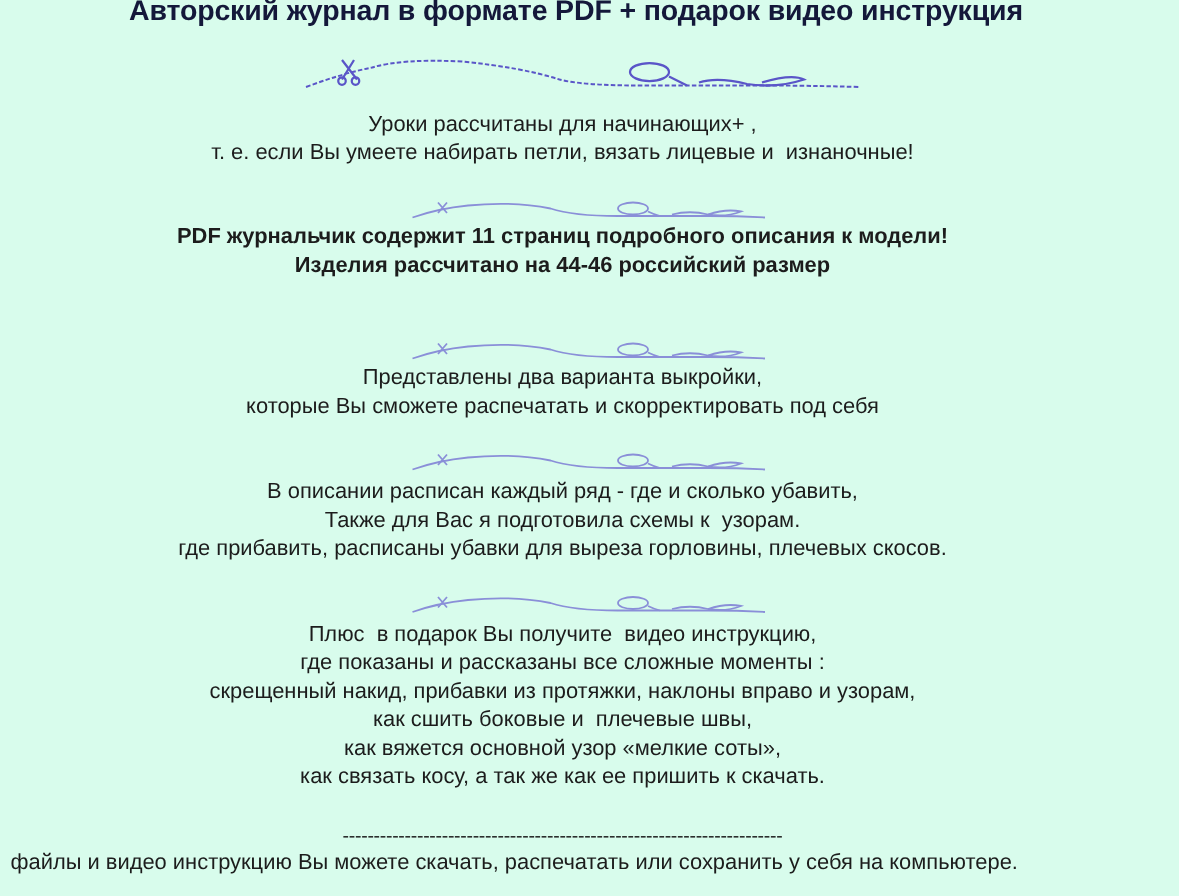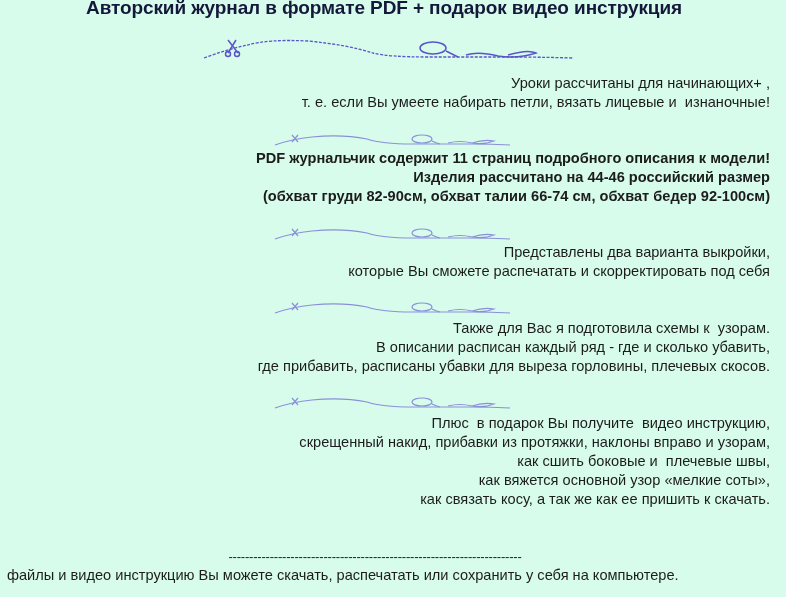--- a/index.html
+++ b/index.html
@@ -31,25 +31,24 @@
     }
     .title span { display: inline-block; margin-left: -18px; }
     .divider {
       position: absolute;
       display: block;
     }
     .block {
       position: absolute;
       left: 0;
       width: 750px;
-      text-align: right;
+      text-align: center;
       font-size: 14.6px;
       line-height: 19px;
       color: #1c1c1c;
-      margin-left: 20px;
     }
     .block p {
       margin: 0;
       white-space: pre;
     }
     .dash-line {
       position: absolute;
       left: 0;
       width: 750px;
       text-align: center;
@@ -99,21 +98,20 @@
     <path d="M20 4 L 26 11 M 26 4 L 20 11"></path>
     <ellipse cx="150" cy="8" rx="10" ry="4"></ellipse>
     <path d="M160 10 Q 164 12 168 13"></path>
     <path d="M176 12 Q 188 9 200 12 Q 212 14 222 10 Q 212 8 200 12"></path>
   </g>
 </svg>
 
 <div class="block" style="top:149px;font-weight:bold;">
   <p>PDF журнальчик содержит 11 страниц подробного описания к модели!</p>
   <p>Изделия рассчитано на 44-46 российский размер</p>
-  <p>(обхват груди 82-90см, обхват талии 66-74 см, обхват бедер 92-100см)</p>
 </div>
 
 <svg class="divider" style="left:272px; top:225px;" width="240" height="17" viewBox="0 0 240 17">
   <g fill="none" stroke="#8a8fd8" stroke-width="1.2">
     <path d="M3 14 Q 20 8 40 6 Q 70 3 95 8 Q 110 13 140 13 L 200 13 Q 220 13 238 14"></path>
     <path d="M20 4 L 26 11 M 26 4 L 20 11"></path>
     <ellipse cx="150" cy="8" rx="10" ry="4"></ellipse>
     <path d="M160 10 Q 164 12 168 13"></path>
     <path d="M176 12 Q 188 9 200 12 Q 212 14 222 10 Q 212 8 200 12"></path>
   </g>
@@ -128,37 +126,38 @@
   <g fill="none" stroke="#8a8fd8" stroke-width="1.2">
     <path d="M3 14 Q 20 8 40 6 Q 70 3 95 8 Q 110 13 140 13 L 200 13 Q 220 13 238 14"></path>
     <path d="M20 4 L 26 11 M 26 4 L 20 11"></path>
     <ellipse cx="150" cy="8" rx="10" ry="4"></ellipse>
     <path d="M160 10 Q 164 12 168 13"></path>
     <path d="M176 12 Q 188 9 200 12 Q 212 14 222 10 Q 212 8 200 12"></path>
   </g>
 </svg>
 
 <div class="block" style="top:319px;">
+  <p>В описании расписан каждый ряд - где и сколько убавить,</p>
   <p>Также для Вас я подготовила схемы к  узорам.</p>
-  <p>В описании расписан каждый ряд - где и сколько убавить,</p>
   <p>где прибавить, расписаны убавки для выреза горловины, плечевых скосов.</p>
 </div>
 
 <svg class="divider" style="left:272px; top:394px;" width="240" height="17" viewBox="0 0 240 17">
   <g fill="none" stroke="#8a8fd8" stroke-width="1.2">
     <path d="M3 14 Q 20 8 40 6 Q 70 3 95 8 Q 110 13 140 13 L 200 13 Q 220 13 238 14"></path>
     <path d="M20 4 L 26 11 M 26 4 L 20 11"></path>
     <ellipse cx="150" cy="8" rx="10" ry="4"></ellipse>
     <path d="M160 10 Q 164 12 168 13"></path>
     <path d="M176 12 Q 188 9 200 12 Q 212 14 222 10 Q 212 8 200 12"></path>
   </g>
 </svg>
 
 <div class="block" style="top:414px;">
   <p>Плюс  в подарок Вы получите  видео инструкцию,</p>
+  <p>где показаны и рассказаны все сложные моменты :</p>
   <p>скрещенный накид, прибавки из протяжки, наклоны вправо и узорам,</p>
   <p>как сшить боковые и  плечевые швы,</p>
   <p>как вяжется основной узор «мелкие соты»,</p>
   <p>как связать косу, а так же как ее пришить к скачать.</p>
 </div>
 
 <div class="dash-line" style="top:549px;">-----------------------------------------------------------------------</div>
 
 <div class="footer-line">файлы и видео инструкцию Вы можете скачать, распечатать или сохранить у себя на компьютере.</div>
 

